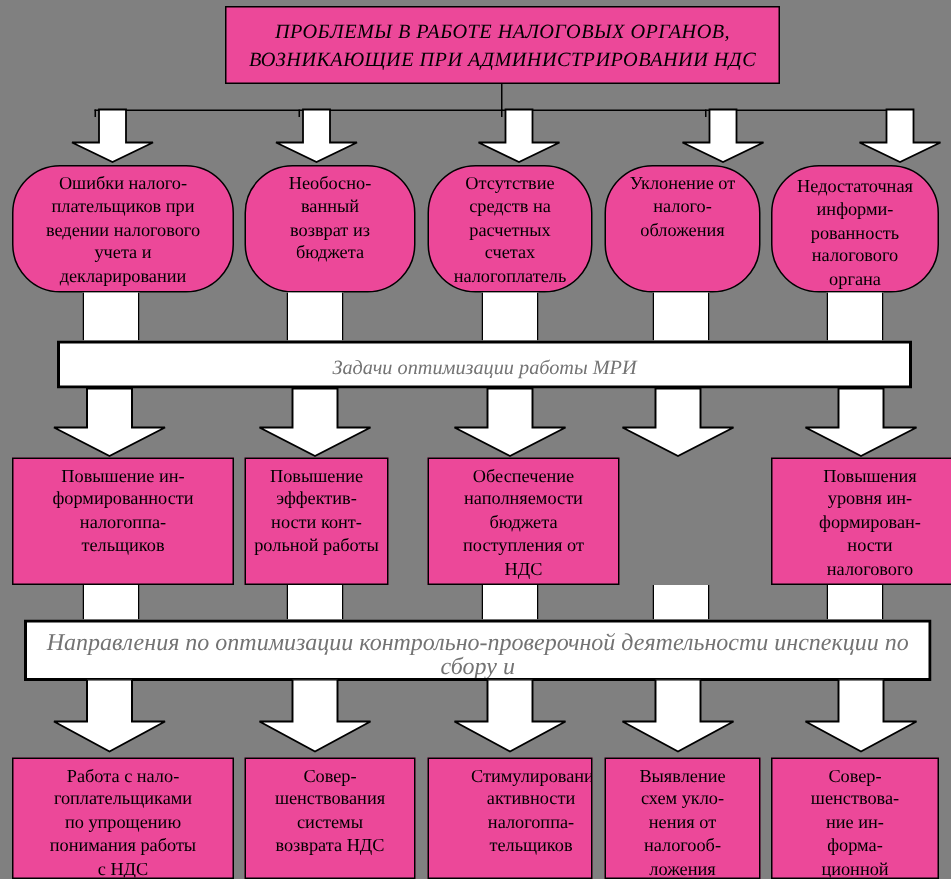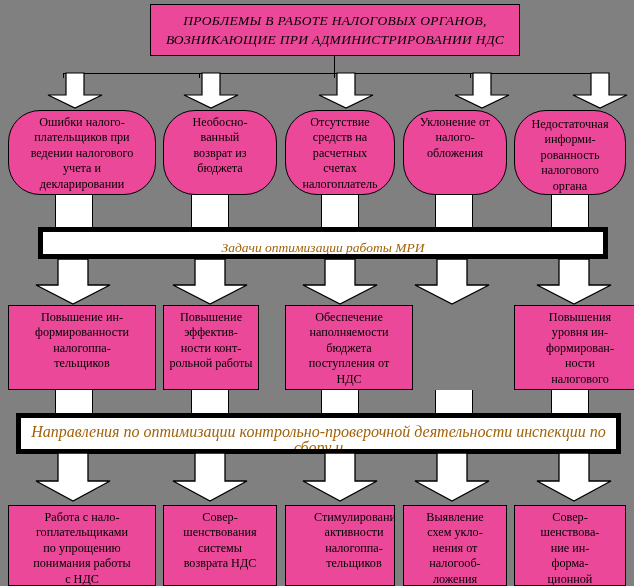--- a/index.html
+++ b/index.html
@@ -54,24 +54,24 @@
     font-style: italic;
     font-size: 13.5px;
     line-height: 19px;
     letter-spacing: 0.3px;
   }
 
   
   .banner {
     position: absolute;
     background: #ffffff;
-    border: 5px solid #000000;
+    border: 2px solid #000000;
     box-sizing: border-box;
     text-align: center;
-    color: #a16207;
+    color: #737373;
     overflow: hidden;
   }
   .banner .txt {
     display: block;
     font-style: italic;
     white-space: pre-line;
   }
   .banner-1 {
     left: 38px;
     top: 227px;

